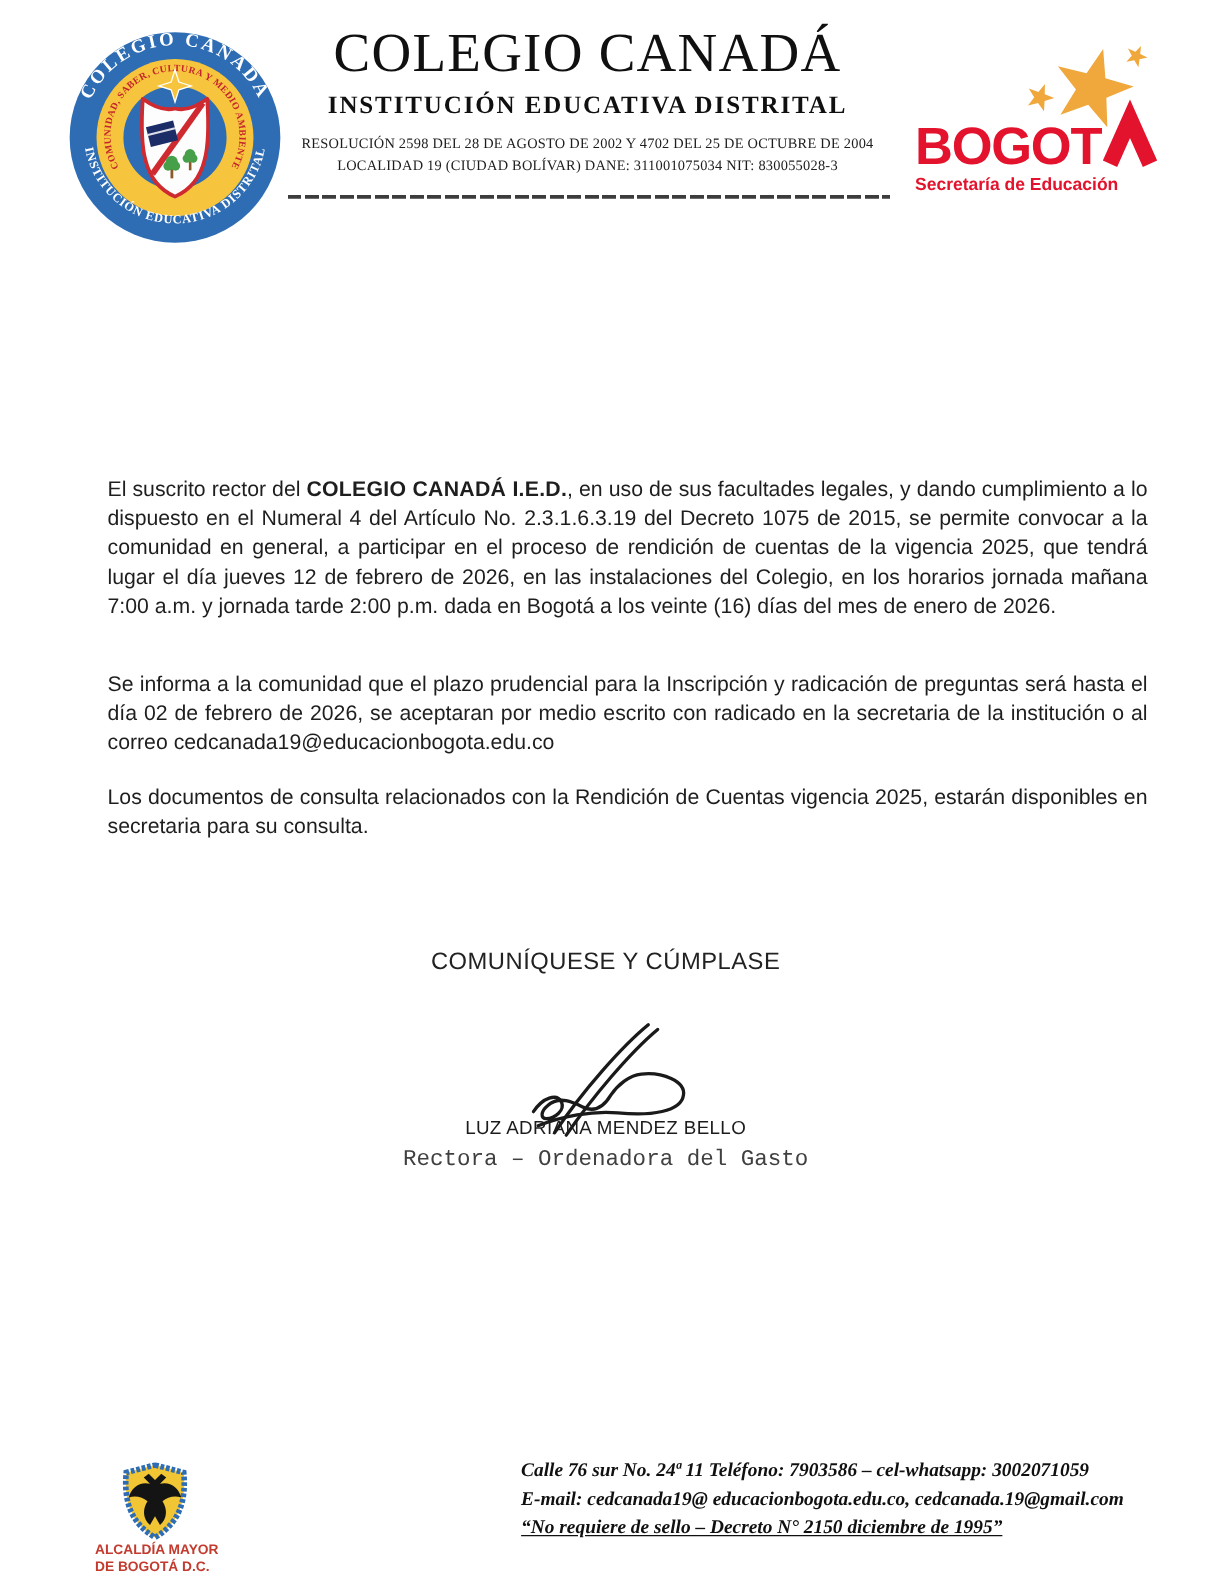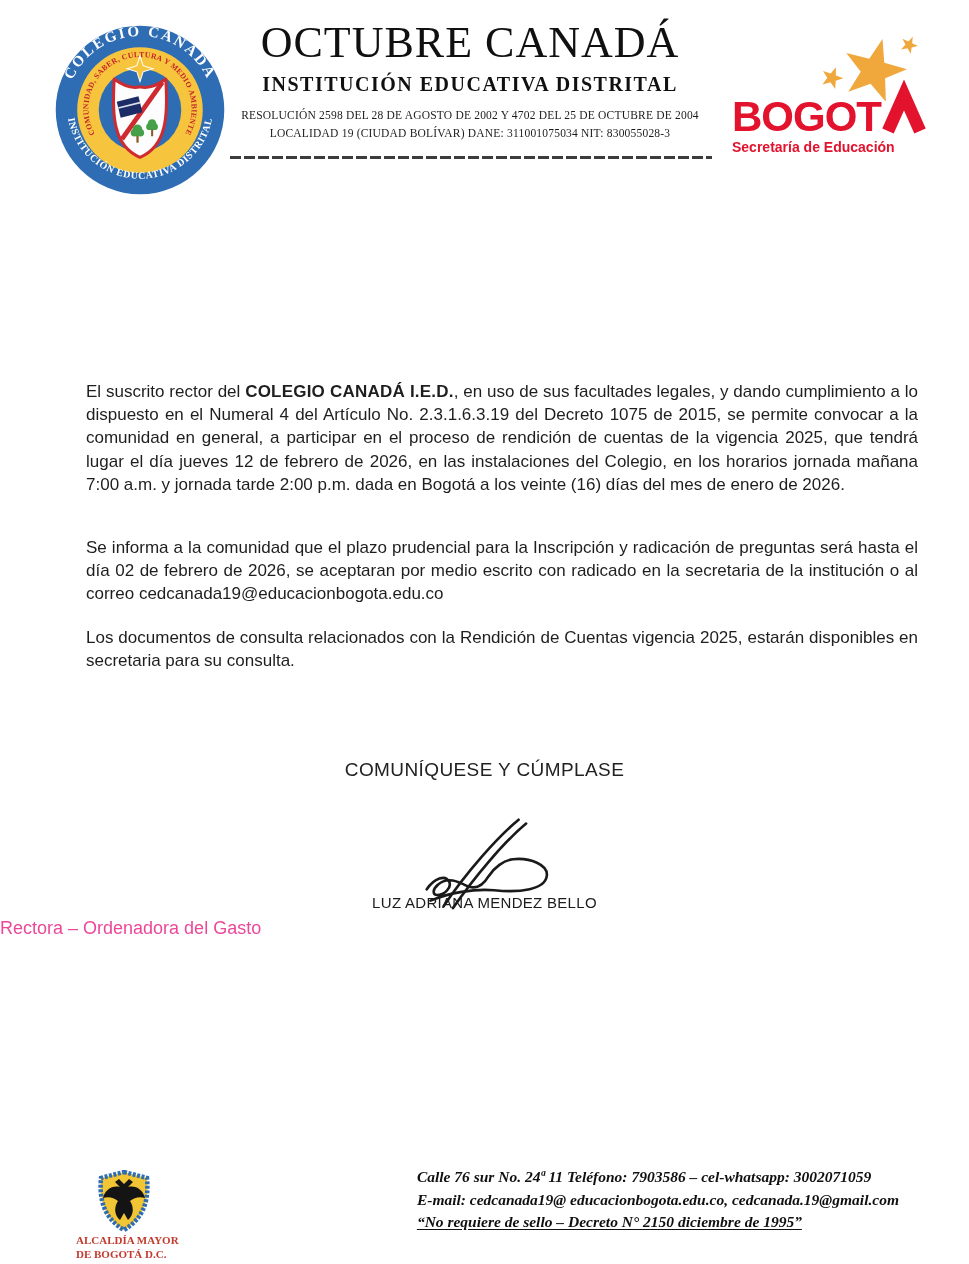--- a/index.html
+++ b/index.html
@@ -48,36 +48,36 @@
     font-size:19px; letter-spacing:0.4px; color:#222;
   }
 
   
   .sig-svg { position:absolute; left:408px; top:816px; width:150px; height:94px; }
   .signer-name {
     position:absolute; left:0; width:100%; top:894px; text-align:center;
     font-size:15px; letter-spacing:0.3px; color:#1c1c1c;
   }
   .signer-title {
-    position:absolute; left:0; width:100%; top:918px; 
-    font-size:18px; color:#ec4899;
+    position:absolute; left:0; width:100%; top:918px; text-align:center;
+    font-size:18px; color:#404040;font-family:Liberation Mono, monospace;
   }
 
   
   .contact {
     position:absolute; right:70px; top:1166px; 
     font-family:"Liberation Serif", serif; font-style:italic; font-weight:bold;
     font-size:15.5px; line-height:22.5px; color:#101010;
   }
   .seal-line { text-decoration:underline; text-underline-offset:2px; }
   .alcaldia { position:absolute; left:76px; top:1170px; width:130px; }
   .alcaldia-crest { display:block; margin-left:19px; width:58px; height:62px; }
   .alcaldia-text {
     margin-top:3px; font-size:11px; font-weight:bold; color:#c23b2e;
-    line-height:11px; letter-spacing:0px; filter:blur(0.45px); white-space:nowrap;font-family:Liberation Serif, serif;
+    line-height:11px; letter-spacing:0px; filter:blur(0.45px); white-space:nowrap;
   }
 </style>
 </head>
 <body>
 
 <div class="page">
 
   <svg class="crest" viewBox="0 0 200 200" aria-hidden="true">
     <defs>
       <path id="arcTop" d="M 14,100 A 86,86 0 0 1 186,100"></path>
@@ -111,21 +111,21 @@
         <rect x="112.9" y="122" width="2.4" height="8.5" fill="#8a5a2b"></rect>
         <circle cx="111" cy="119.5" r="3.9" fill="#46a04a"></circle>
         <circle cx="117" cy="119.5" r="3.9" fill="#46a04a"></circle>
         <circle cx="114" cy="115.8" r="5" fill="#46a04a"></circle>
       </g>
       <polygon points="100,37 103.6,48.4 115,52 103.6,55.6 100,67 96.4,55.6 85,52 96.4,48.4" fill="#f7c53d" stroke="#ffffff" stroke-width="1.2"></polygon>
     </g>
   </svg>
 
   <div class="head-center">
-    <div class="school-name">OCTUBRE CANADÁ</div>
+    <div class="school-name">COLEGIO CANADÁ</div>
     <div class="school-type">INSTITUCIÓN EDUCATIVA DISTRITAL</div>
     <div class="res-line first">RESOLUCIÓN 2598 DEL 28 DE AGOSTO DE 2002 Y 4702 DEL 25 DE OCTUBRE DE 2004</div>
     <div class="res-line">LOCALIDAD 19 (CIUDAD BOLÍVAR) DANE: 311001075034 NIT: 830055028-3</div>
     <div class="head-divider"></div>
   </div>
 
   <svg class="bogota" viewBox="0 0 208 140" aria-hidden="true">
     <polygon transform="rotate(15 146 46)" fill="#f0a73b" points="146,13 153.8,35.3 177.4,35.8 158.6,50.1 165.4,72.7 146,59.2 126.6,72.7 133.4,50.1 114.6,35.8 138.2,35.3"></polygon>
     <polygon transform="rotate(20 104 53)" fill="#f0a73b" points="104,41.5 106.7,49.3 114.9,49.4 108.4,54.4 110.8,62.3 104,57.6 97.2,62.3 99.6,54.4 93.1,49.4 101.3,49.3"></polygon>
     <polygon transform="rotate(25 181 20)" fill="#f0a73b" points="181,11 183.1,17.1 189.6,17.2 184.4,21.1 186.3,27.3 181,23.6 175.7,27.3 177.6,21.1 172.4,17.2 178.9,17.1"></polygon>

